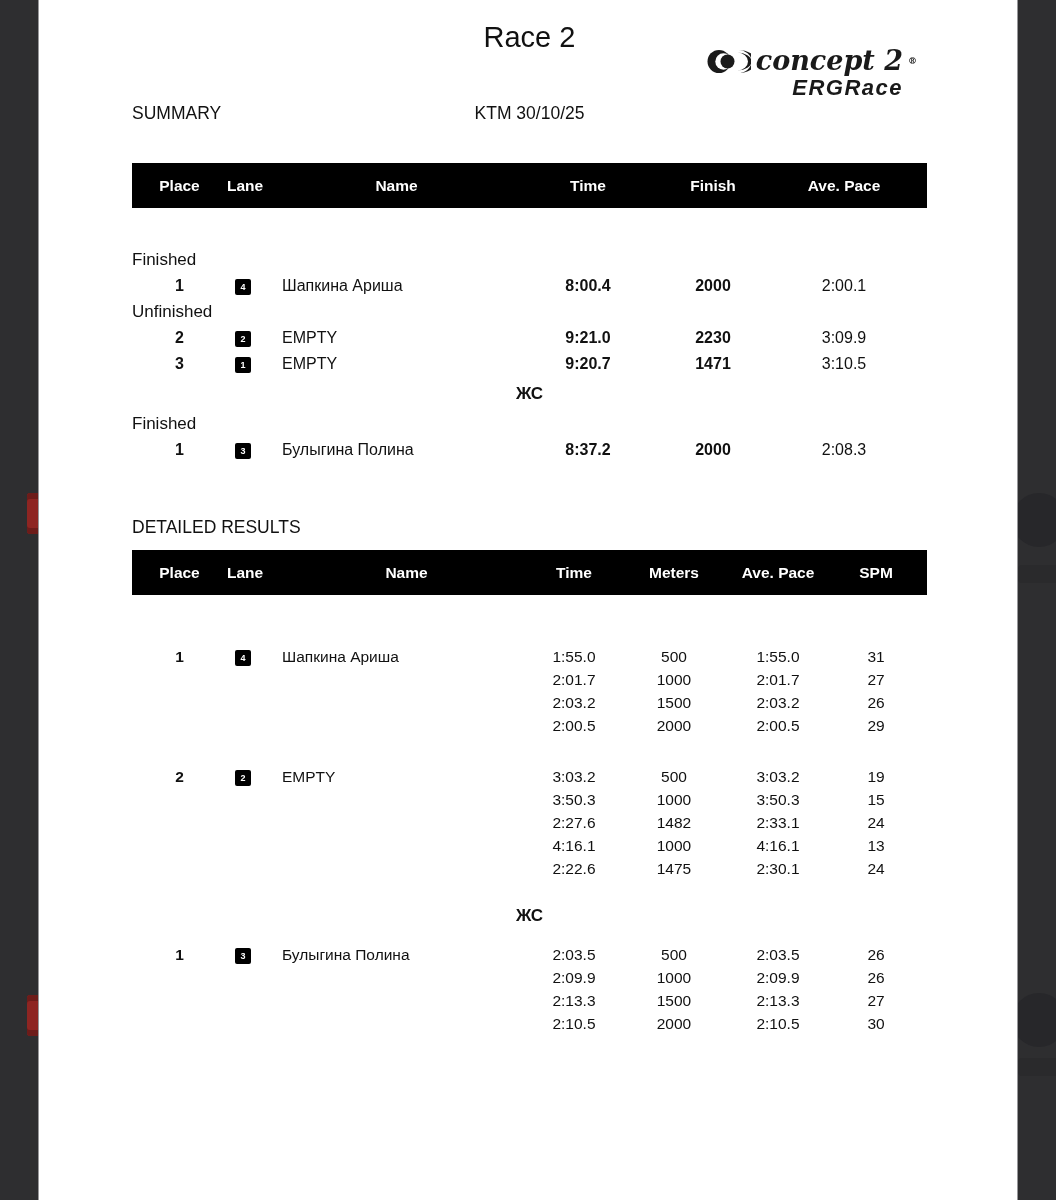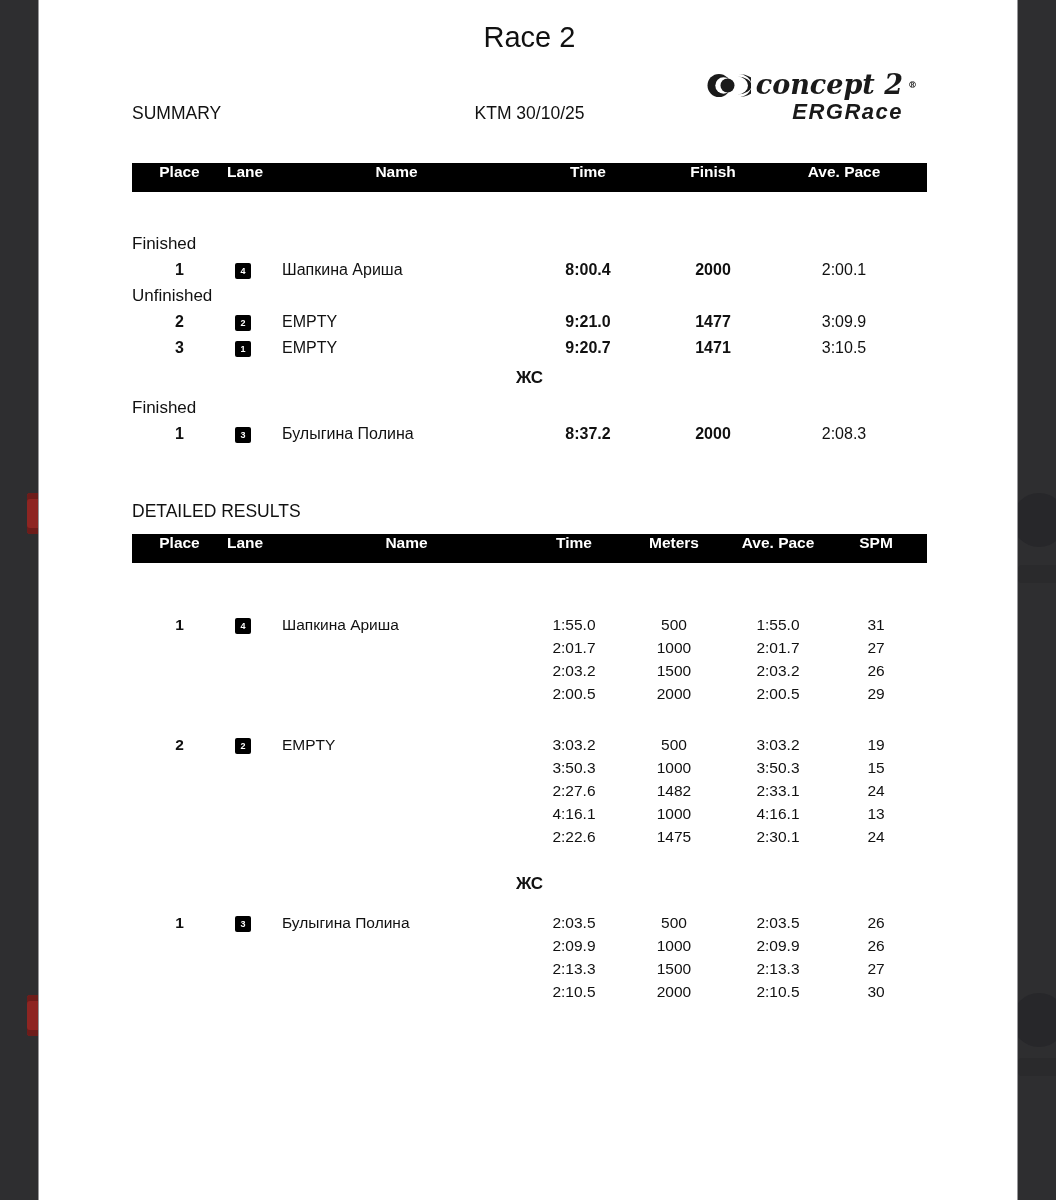--- a/index.html
+++ b/index.html
@@ -29,29 +29,29 @@
     color:#111;
   }
   .content{margin-left:93px;width:795px;position:relative;}
 
   .h-results{margin:0;margin-top:50px;text-align:center;font-size:31px;line-height:36px;font-weight:400;letter-spacing:.5px;}
   .h-race{margin:16px;margin-top:20px;text-align:center;font-size:29px;line-height:34px;font-weight:400;}
 
   
   .logo{position:absolute;top:46px;right:100px;text-align:right;color:#1a1a1a;}
   .logo-top{display:flex;align-items:center;justify-content:flex-end;gap:5px;
-    font-family:"DejaVu Serif", serif;font-style:italic;font-weight:700;font-size:27px;line-height:30px;margin-top:24px;}
+    font-family:"DejaVu Serif", serif;font-style:italic;font-weight:700;font-size:27px;line-height:30px;}
   .logo-reg{font-size:9px;vertical-align:sub;font-style:normal;}
   .logo-bottom{font-style:italic;font-weight:700;font-size:22px;line-height:24px;letter-spacing:1.5px;padding-right:14px;}
 
   .meta-row{margin-top:48px;position:relative;font-size:17.5px;line-height:22px;}
   .event-label{position:absolute;left:0;right:0;top:0;text-align:center;}
 
   
-  .thead{margin-top:39px;background:#000;color:#fff;height:29px;display:flex;
+  .thead{margin-top:39px;background:#000;color:#fff;height:45px;display:flex;align-items:center;
     font-weight:700;font-size:15.5px;}
   .thead2{margin-top:12px;}
   .thead .cell{text-align:center;}
 
   
   .s-place{width:95px;text-align:center;}
   .s-lane{width:32px;text-align:center;}
   .s-name{flex:1;padding-left:23px;text-align:left;}
   .s-time{width:154px;text-align:center;}
   .s-finish{width:96px;text-align:center;}
@@ -144,21 +144,21 @@
           <div class="s-time">8:00.4</div>
           <div class="s-finish">2000</div>
           <div class="s-pace">2:00.1</div>
         </div>
         <div class="group-label">Unfinished</div>
         <div class="sum-row">
           <div class="s-place">2</div>
           <div class="s-lane"><span class="badge">2</span></div>
           <div class="s-name">EMPTY</div>
           <div class="s-time">9:21.0</div>
-          <div class="s-finish">1477</div>
+          <div class="s-finish">2230</div>
           <div class="s-pace">3:09.9</div>
         </div>
         <div class="sum-row">
           <div class="s-place">3</div>
           <div class="s-lane"><span class="badge">1</span></div>
           <div class="s-name">EMPTY</div>
           <div class="s-time">9:20.7</div>
           <div class="s-finish">1471</div>
           <div class="s-pace">3:10.5</div>
         </div>

